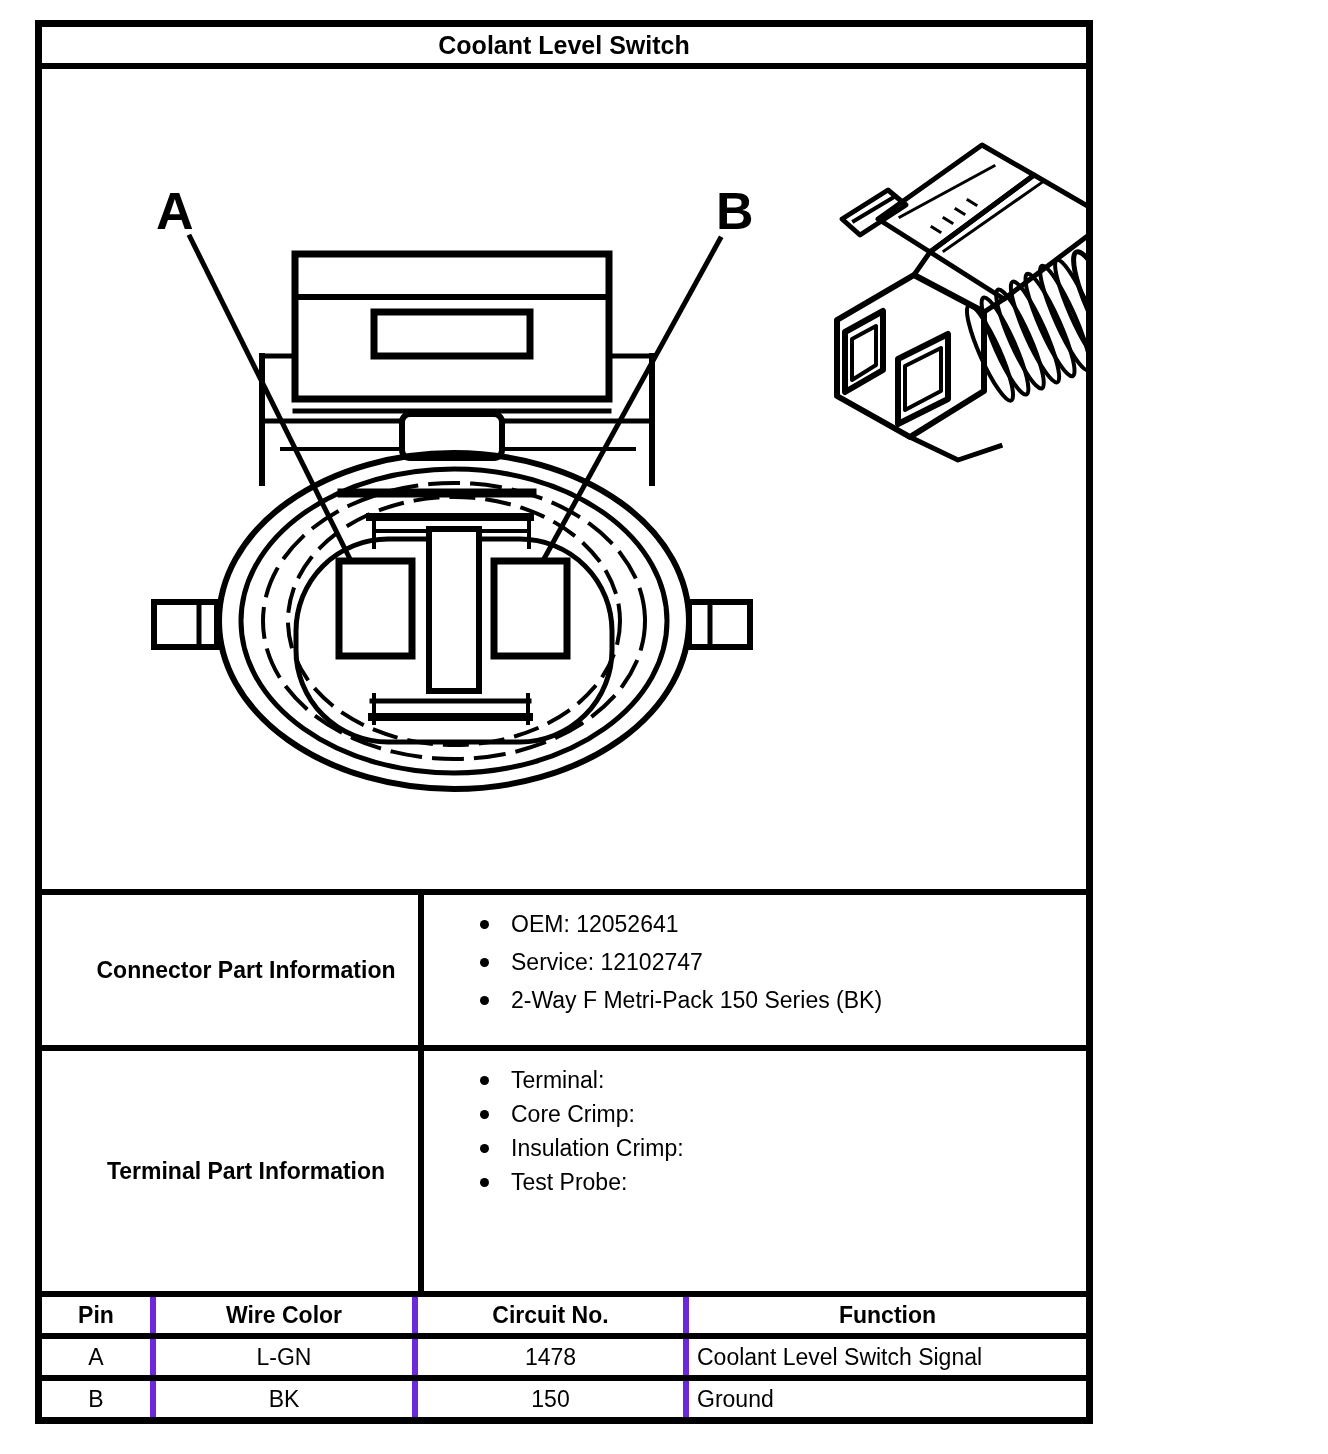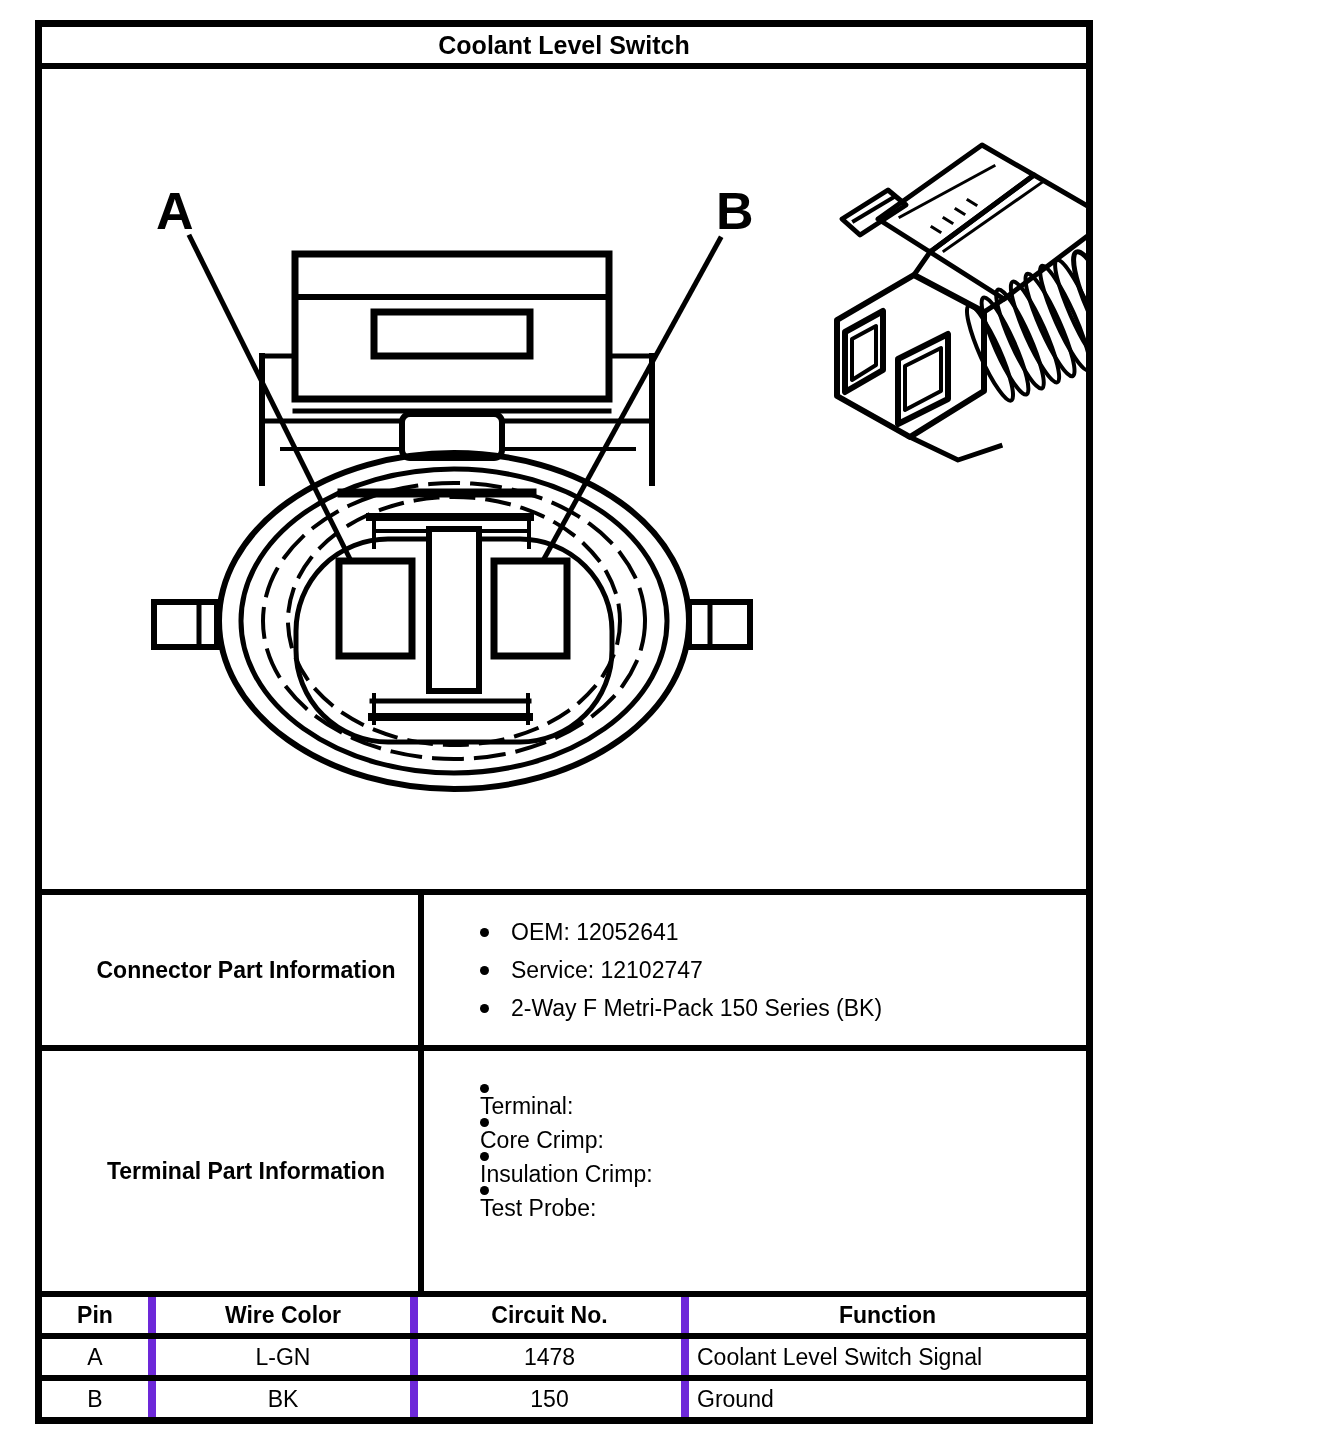--- a/index.html
+++ b/index.html
@@ -21,34 +21,34 @@
   .diagram-cell{height:820px;position:relative;overflow:hidden;}
   .diagram-cell svg{position:absolute;left:0;top:0;}
   .info-row{display:flex;align-items:stretch;}
   .connector-row{height:150px;}
   .terminal-row{height:240px;}
   .heading-cell{
     width:382px;flex:0 0 382px;border-right:6px solid #000;box-sizing:border-box;
     display:flex;align-items:center;justify-content:center;
     font-weight:bold;font-size:23px;text-align:center;padding-left:32px;
   }
-  .bullets-cell{flex:1;padding:24px 10px 0 56px;box-sizing:border-box;}
+  .bullets-cell{flex:1;padding:16px 10px 0 56px;box-sizing:border-box;}
   .bullet-item{display:flex;align-items:flex-start;font-size:23px;}
   .connector-row .bullet-item{height:38px;}
-  .terminal-row .bullet-item{height:34px;flex-direction:column;}
+  .terminal-row .bullet-item{height:34px;}
   .dot{
     flex:0 0 9px;width:9px;height:9px;border-radius:50%;background:#000;
     margin:9px 22px 0 0;
   }
   .pin-header-row,.pin-row{display:flex;align-items:stretch;font-size:23px;}
   .pin-header-row{height:36px;font-weight:bold;}
   .pin-row{height:36px;}
   .cell{
     display:flex;align-items:center;justify-content:center;
-    border-right:8px solid #6d28d9;box-sizing:border-box;
+    border-right:6px solid #6d28d9;box-sizing:border-box;
   }
   .col-pin{width:114px;flex:0 0 114px;}
   .col-wire{width:262px;flex:0 0 262px;}
   .col-circuit{width:271px;flex:0 0 271px;}
   .col-fn{flex:1;border-right:none;justify-content:flex-start;padding-left:8px;}
 </style>
 </head>
 <body>
 
 <div class="frame">

